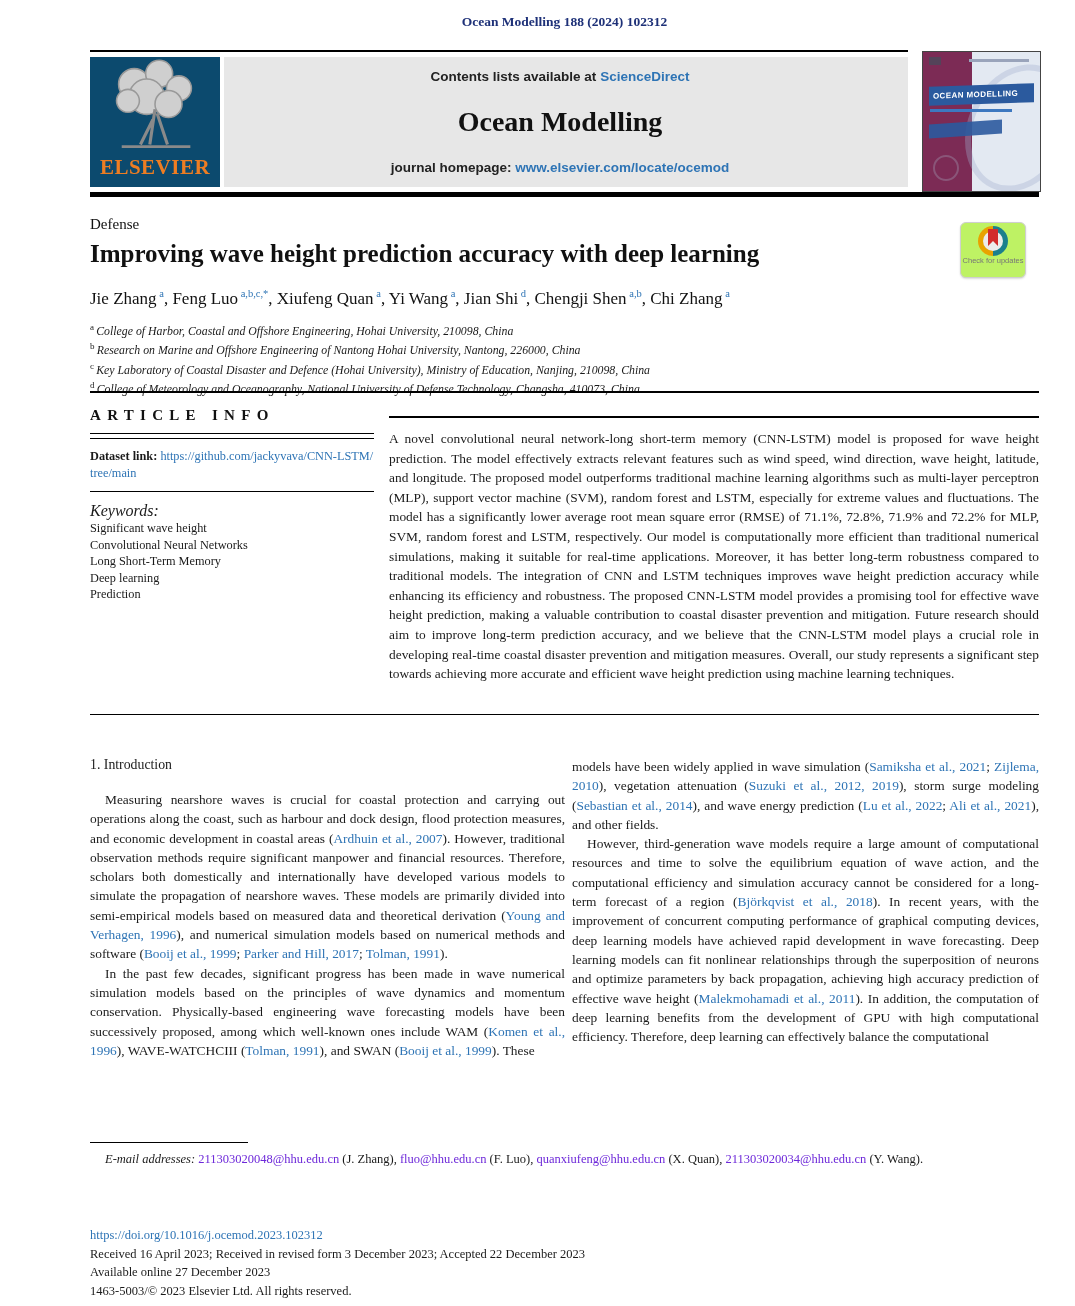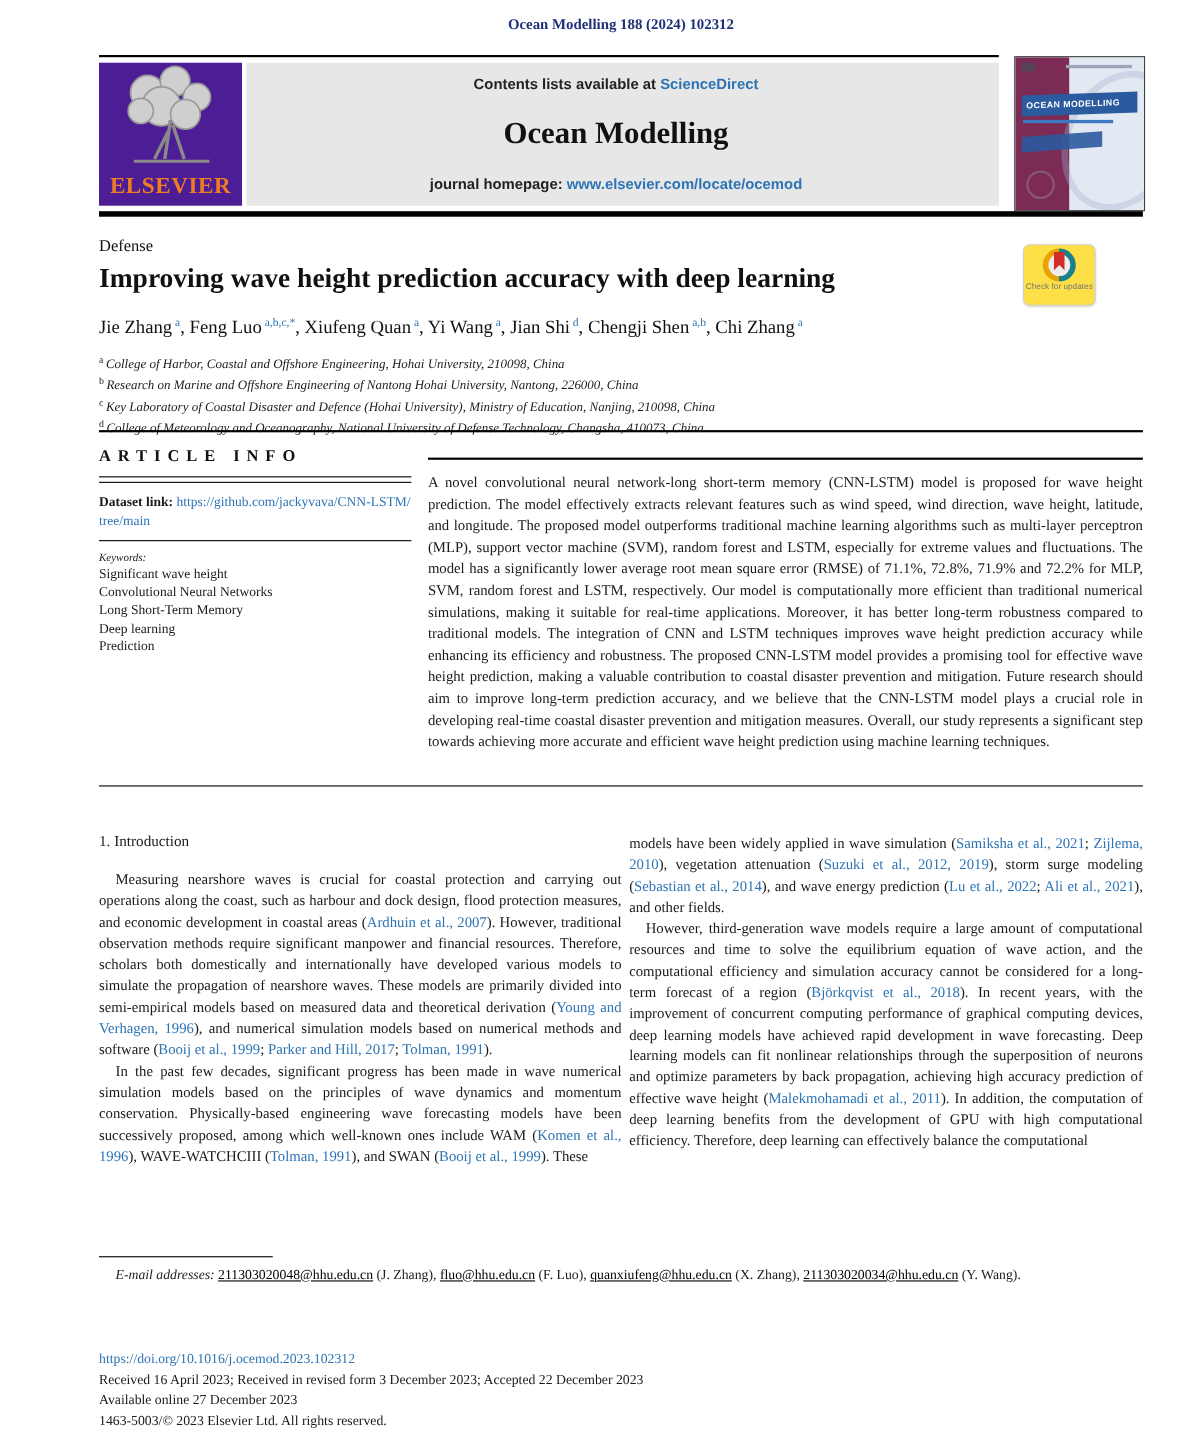--- a/index.html
+++ b/index.html
@@ -5,21 +5,21 @@
   html,body{margin:0;padding:0;background:#fff;}
   .page{position:relative;width:1075px;height:1306px;background:#fff;overflow:hidden;
         font-family:"Liberation Serif",serif;color:#1a1a1a;margin-left:27px;}
 
   
   .head-cite{position:absolute;top:14px;left:0;right:0;text-align:center;
              font-size:13.5px;font-weight:bold;color:#1e3178;}
 
   
   .rule-top{position:absolute;left:63px;top:50px;width:818px;height:2px;background:#000;}
-  .logo-box{position:absolute;left:63px;top:57px;width:130px;height:130px;background:#4c1d95;text-align:center;}
+  .logo-box{position:absolute;left:63px;top:57px;width:130px;height:130px;background:#0c4a6e;text-align:center;}
   .els-text{font-size:21px;font-weight:bold;color:#ee7d22;letter-spacing:.5px;margin-top:-2px;}
   .banner-gray{position:absolute;left:197px;top:57px;width:684px;height:130px;background:#e7e7e7;
                display:flex;flex-direction:column;justify-content:space-between;
                padding:12px 12px 12px 0;box-sizing:border-box;text-align:center;}
   .contents-line,.homepage-line{font-family:"Liberation Sans",sans-serif;font-size:13.5px;font-weight:bold;color:#222;}
   .journal-title{font-size:28px;font-weight:bold;color:#111;}
   .blue-link{color:#2e74b5;text-decoration:none;cursor:pointer;}
   .thick-rule{position:absolute;left:63px;top:192px;width:949px;height:5px;background:#000;}
 
   
@@ -42,21 +42,21 @@
 
   
   .review-label{position:absolute;left:63px;top:216px;font-size:15px;color:#111;}
   .art-title{position:absolute;left:63px;top:240px;width:820px;font-size:25px;font-weight:bold;color:#111;}
   .authors{position:absolute;left:63px;top:288px;width:840px;font-size:17px;color:#111;}
   .authors sup{color:#2e74b5;font-size:10.5px;}
   .affils{position:absolute;left:63px;top:320px;width:860px;font-size:11.8px;font-style:italic;line-height:15.5px;}
   .affils sup{font-size:9px;font-style:normal;}
 
   
-  .check-badge{position:absolute;left:903px;top:222px;width:64px;height:54px;background:#fde047;
+  .check-badge{position:absolute;left:933px;top:222px;width:64px;height:54px;background:#bef264;
                border:1px solid #cfcfcf;border-radius:6px;text-align:center;cursor:pointer;
                box-shadow:0 1px 2px rgba(0,0,0,.15);}
   .cfu-icon{position:relative;width:30px;height:30px;margin:3px auto 0;}
   .ring{width:30px;height:30px;border-radius:50%;background:conic-gradient(from 180deg,#e8a300 0 50%,#1b7f8c 50% 100%);position:relative;}
   .ring::after{content:"";position:absolute;inset:5px;background:#ececec;border-radius:50%;}
   .bookmark{position:absolute;top:3px;left:50%;transform:translateX(-50%);width:10px;height:17px;
             background:#d22c2c;clip-path:polygon(0 0,100% 0,100% 100%,50% 70%,0 100%);}
   .cfu-text{font-family:"Liberation Sans",sans-serif;font-size:7.5px;color:#777;line-height:8.5px;margin-top:1px;}
 
   .rule-2{position:absolute;left:63px;top:391px;width:949px;height:2px;background:#000;}
@@ -64,42 +64,42 @@
   
   .info-col{position:absolute;left:63px;top:407px;width:284px;}
   .abs-col{position:absolute;left:362px;top:407px;width:650px;}
   .sec-heading{font-size:15px;font-weight:bold;letter-spacing:.42em;color:#111;}
   .double-rule{margin-top:9px;height:4px;border-top:1.5px solid #000;border-bottom:1.5px solid #000;}
   .single-rule{margin-top:9px;height:0;border-top:1.5px solid #000;}
   .abs-rule{margin-top:9px;height:0;border-top:2px solid #000;}
   .dataset{margin:9px 0 0 0;font-size:12.3px;line-height:17px;}
   .dataset .lbl{font-weight:bold;}
   .dataset .url{color:#2e74b5;word-break:break-all;cursor:pointer;}
-  .kw-label{margin-top:10px;font-size:10px;font-style:italic;}
+  .kw-label{margin-top:10px;font-size:16px;font-style:italic;}
   .kw-item{font-size:12.3px;line-height:16.5px;}
   .abs-text{margin:11px 0 0 0;font-size:13.4px;line-height:19.6px;text-align:justify;}
 
   .rule-3{position:absolute;left:63px;top:714px;width:949px;height:0;border-top:1.5px solid #000;}
 
   
   .intro-head{position:absolute;left:63px;top:757px;font-size:13.8px;font-weight:normal;}
   .col-left{position:absolute;left:63px;top:790px;width:475px;}
   .col-right{position:absolute;left:545px;top:757px;width:467px;}
   .body-p{margin:0;font-size:13.4px;line-height:19.3px;text-align:justify;}
   .body-p.indent{text-indent:15px;}
   .cite{color:#2e74b5;cursor:pointer;}
   .ital{font-style:italic;}
 
   
   .foot-rule{position:absolute;left:63px;top:1142px;width:158px;height:0;border-top:1px solid #000;}
   .footnote{position:absolute;left:63px;top:1151px;width:949px;font-size:12.5px;line-height:17.5px;}
   .footnote p{margin:0;}
   .footnote .fp{text-indent:15px;}
   .footnote sup{font-size:9px;}
-  .email-link{color:#000000;cursor:pointer;text-decoration:underline;}
+  .email-link{color:#6d28d9;cursor:pointer;}
 
   
   .footer{position:absolute;left:63px;top:1226px;width:949px;font-size:12.5px;line-height:18.5px;}
   .footer div{margin:0;}
   .doi{color:#2e74b5;cursor:pointer;}
 </style>
 </head>
 <body>
 
 <div class="page">
@@ -201,21 +201,21 @@
       <p class="body-p indent"><span>Measuring nearshore waves is crucial for coastal protection and carrying out operations along the coast, such as harbour and dock design, flood protection measures, and economic development in coastal areas (</span><span class="cite">Ardhuin et al., 2007</span><span>). However, traditional observation methods require significant manpower and financial resources. Therefore, scholars both domestically and internationally have developed various models to simulate the propagation of nearshore waves. These models are primarily divided into semi-empirical models based on measured data and theoretical derivation (</span><span class="cite">Young and Verhagen, 1996</span><span>), and numerical simulation models based on numerical methods and software (</span><span class="cite">Booij et al., 1999</span><span>; </span><span class="cite">Parker and Hill, 2017</span><span>; </span><span class="cite">Tolman, 1991</span><span>).</span></p>
       <p class="body-p indent"><span>In the past few decades, significant progress has been made in wave numerical simulation models based on the principles of wave dynamics and momentum conservation. Physically-based engineering wave forecasting models have been successively proposed, among which well-known ones include WAM (</span><span class="cite">Komen et al., 1996</span><span>), WAVE-WATCHCIII (</span><span class="cite">Tolman, 1991</span><span>), and SWAN (</span><span class="cite">Booij et al., 1999</span><span>). These</span></p>
     </div>
   <div class="col-right">
       <p class="body-p"><span>models have been widely applied in wave simulation (</span><span class="cite">Samiksha et al., 2021</span><span>; </span><span class="cite">Zijlema, 2010</span><span>), vegetation attenuation (</span><span class="cite">Suzuki et al., 2012, 2019</span><span>), storm surge modeling (</span><span class="cite">Sebastian et al., 2014</span><span>), and wave energy prediction (</span><span class="cite">Lu et al., 2022</span><span>; </span><span class="cite">Ali et al., 2021</span><span>), and other fields.</span></p>
       <p class="body-p indent"><span>However, third-generation wave models require a large amount of computational resources and time to solve the equilibrium equation of wave action, and the computational efficiency and simulation accuracy cannot be considered for a long-term forecast of a region (</span><span class="cite">Björkqvist et al., 2018</span><span>). In recent years, with the improvement of concurrent computing performance of graphical computing devices, deep learning models have achieved rapid development in wave forecasting. Deep learning models can fit nonlinear relationships through the superposition of neurons and optimize parameters by back propagation, achieving high accuracy prediction of effective wave height (</span><span class="cite">Malekmohamadi et al., 2011</span><span>). In addition, the computation of deep learning benefits from the development of GPU with high computational efficiency. Therefore, deep learning can effectively balance the computational</span></p>
     </div>
 
   <div class="foot-rule"></div>
   <div class="footnote">
-    <p class="fp"><span class="ital">E-mail addresses: </span><span class="cite email-link">211303020048@hhu.edu.cn</span><span> (J. Zhang), </span><span class="cite email-link">fluo@hhu.edu.cn</span><span> (F. Luo), </span><span class="cite email-link">quanxiufeng@hhu.edu.cn</span><span> (X. Zhang), </span><span class="cite email-link">211303020034@hhu.edu.cn</span><span> (Y. Wang).</span></p>
+    <p class="fp"><span class="ital">E-mail addresses: </span><span class="cite email-link">211303020048@hhu.edu.cn</span><span> (J. Zhang), </span><span class="cite email-link">fluo@hhu.edu.cn</span><span> (F. Luo), </span><span class="cite email-link">quanxiufeng@hhu.edu.cn</span><span> (X. Quan), </span><span class="cite email-link">211303020034@hhu.edu.cn</span><span> (Y. Wang).</span></p>
   </div>
 
   <div class="footer">
     <div class="doi">https://doi.org/10.1016/j.ocemod.2023.102312</div>
     <div>Received 16 April 2023; Received in revised form 3 December 2023; Accepted 22 December 2023</div>
     <div>Available online 27 December 2023</div>
     <div>1463-5003/© 2023 Elsevier Ltd. All rights reserved.</div>
   </div>
 
 </div>

